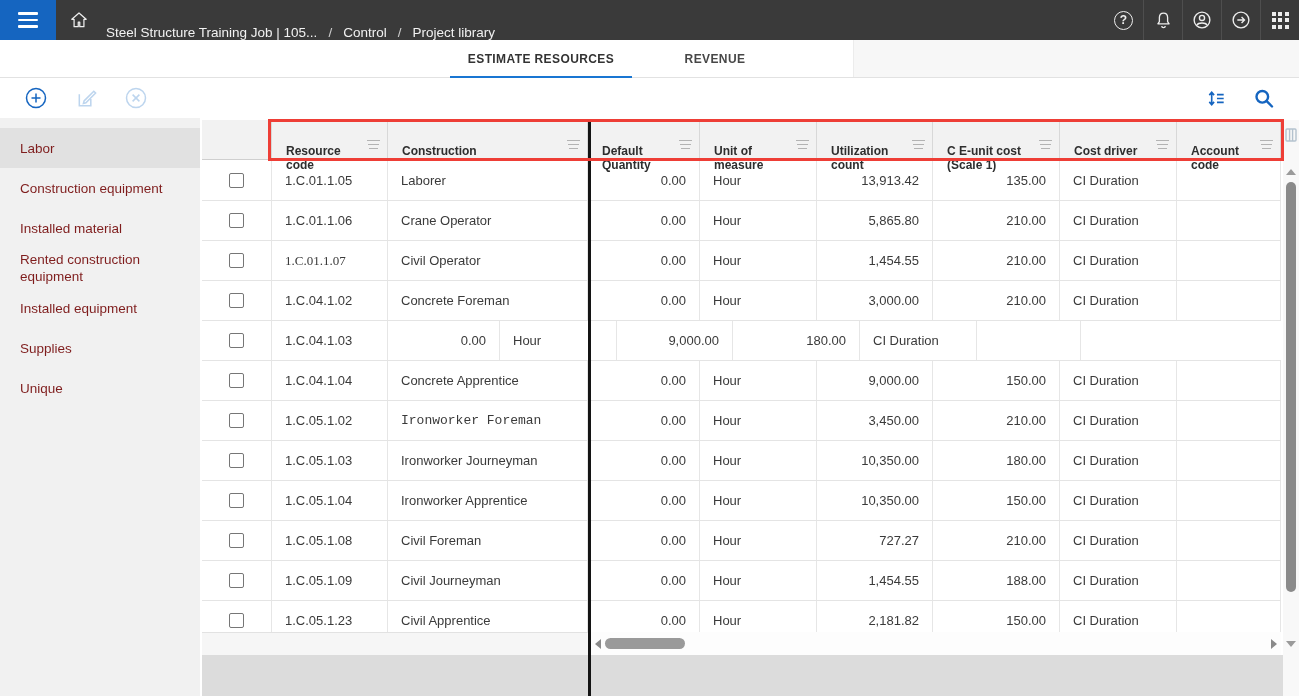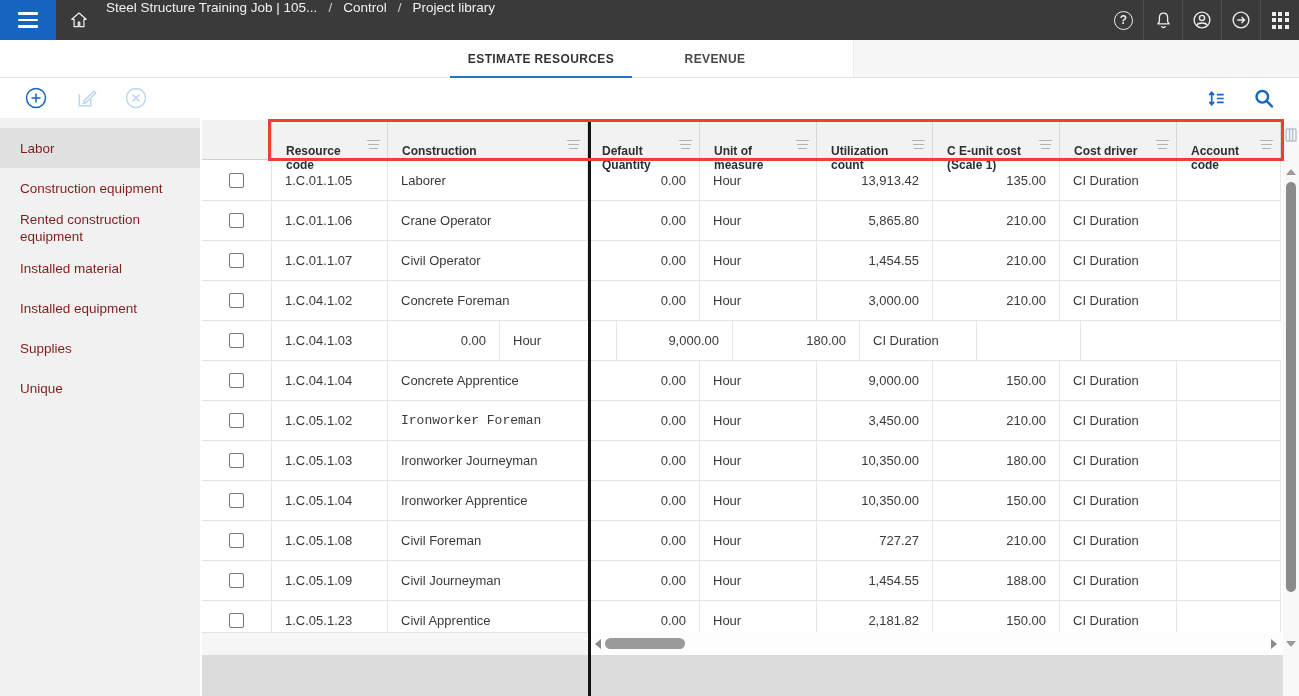--- a/index.html
+++ b/index.html
@@ -5,21 +5,21 @@
   * { box-sizing: border-box; margin: 0; padding: 0; }
   html,body { width:1299px; height:696px; }
   body { font-family: "Liberation Sans", sans-serif; background:#fff; overflow:hidden; }
   #app { position:relative; width:1299px; height:696px; background:#fff; overflow:hidden; }
 
   
   .topbar { position:absolute; top:0; left:0; width:100%; height:40px; background:#3a3a3a; }
   .menu-btn { position:absolute; left:0; top:0; width:56px; height:40px; background:#1565c0; display:flex; flex-direction:column; justify-content:center; align-items:center; gap:4px; cursor:pointer; }
   .menu-btn i { display:block; width:20px; height:2.5px; background:#fff; border-radius:1px; }
   .home-btn { position:absolute; left:56px; top:0; width:46px; height:40px; display:flex; align-items:center; justify-content:center; cursor:pointer; }
-  .breadcrumb { position:absolute; left:106px; top:0; height:40px; display:flex; align-items:flex-start; color:#f2f2f2; font-size:13.5px; }
+  .breadcrumb { position:absolute; left:106px; top:0; height:40px; display:flex; align-items:flex-end; color:#f2f2f2; font-size:13.5px; }
   .bc-sep { margin:0 11px; color:#cfcfcf; }
   .bc-item { cursor:pointer; }
   .tb-icons { position:absolute; right:0; top:0; height:40px; display:flex; }
   .tb-cell { width:39px; height:40px; display:flex; align-items:center; justify-content:center; cursor:pointer; }
   .tb-cell + .tb-cell { border-left:1px solid #4e4e4e; }
   .circle-q { width:19px; height:19px; border:1.6px solid #ededed; border-radius:50%; color:#ededed; font-size:12px; font-weight:bold; display:flex; align-items:center; justify-content:center; }
   .apps-grid { display:grid; grid-template-columns:repeat(3,4px); grid-template-rows:repeat(3,4px); gap:2.5px; }
   .apps-grid i { background:#ededed; }
 
   
@@ -176,22 +176,22 @@
           <path d="M14.7 14.7 20 20"></path>
         </svg>
     </div>
   </div>
 
   <div class="content">
 
     <div class="sidebar" id="sidebar">
         <div class="side-item selected">Labor</div>
         <div class="side-item">Construction equipment</div>
+        <div class="side-item">Installed material</div>
         <div class="side-item">Rented construction equipment</div>
-        <div class="side-item">Installed material</div>
         <div class="side-item">Installed equipment</div>
         <div class="side-item">Supplies</div>
         <div class="side-item">Unique</div>
       </div>
 
     <div class="grid">
       <div class="hrow" id="header-row">
           <div class="hcell cb" style="width: 70px;"></div>
           <div class="hcell" style="width: 116px;">
             <span class="hlabel">Resource code</span>
@@ -282,21 +282,21 @@
             <div class="tcell" style="width: 117px;">Hour</div>
             <div class="tcell num" style="width: 116px;">5,865.80</div>
             <div class="tcell num" style="width: 127px;">210.00</div>
             <div class="tcell" style="width: 117px;">CI Duration</div>
             <div class="tcell" style="width: 104px;"></div>
           </div>
           <div class="trow">
             <div class="tcell cb" style="width: 70px;">
               <span class="cbx"></span>
             </div>
-            <div class="tcell" style="width: 116px;">1.C.01.1.07</div>
+            <div class="tcell" style="width: 116px; font-family: Liberation Serif, serif;">1.C.01.1.07</div>
             <div class="tcell" style="width: 200px;">Civil Operator</div>
             <div class="tcell num" style="width: 112px;">0.00</div>
             <div class="tcell" style="width: 117px;">Hour</div>
             <div class="tcell num" style="width: 116px;">1,454.55</div>
             <div class="tcell num" style="width: 127px;">210.00</div>
             <div class="tcell" style="width: 117px;">CI Duration</div>
             <div class="tcell" style="width: 104px;"></div>
           </div>
           <div class="trow">
             <div class="tcell cb" style="width: 70px;">

